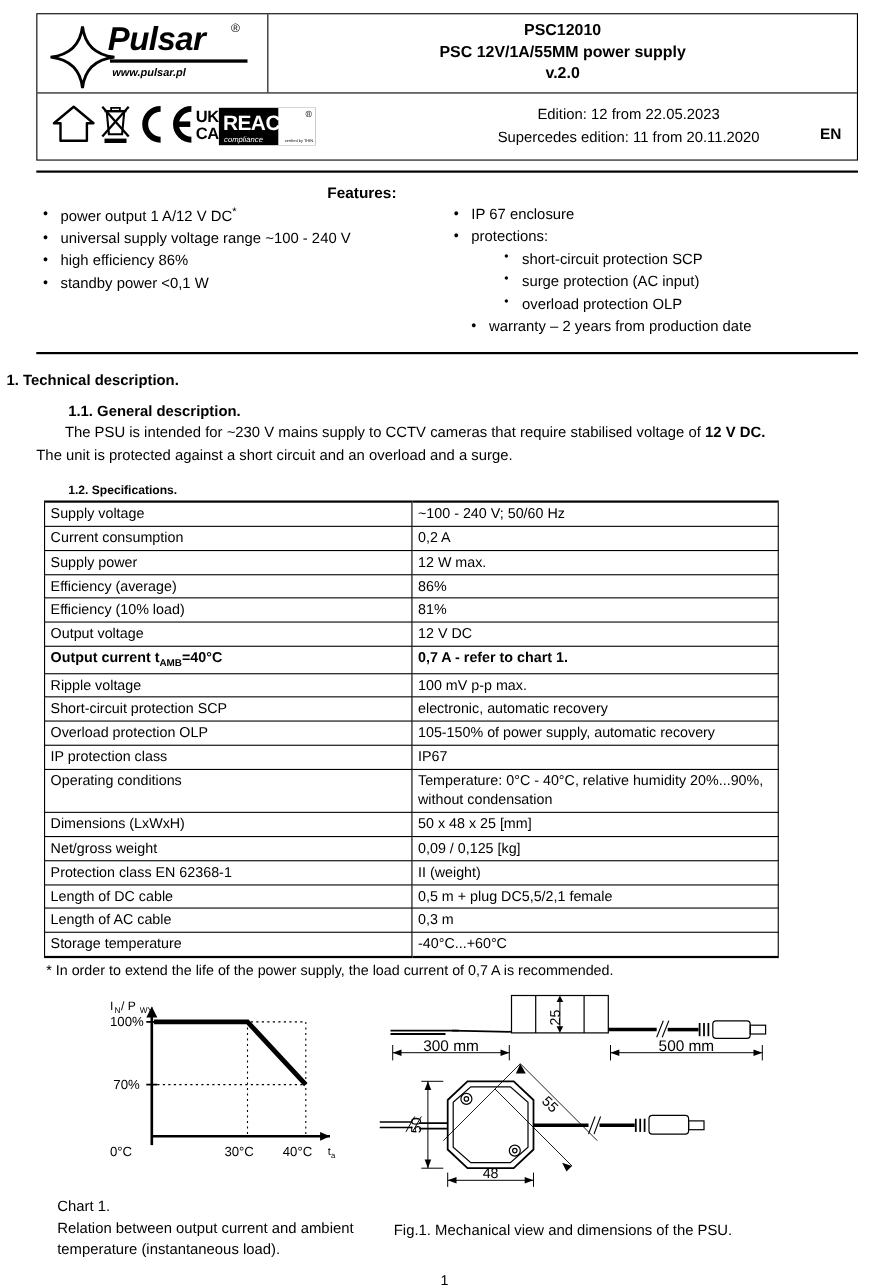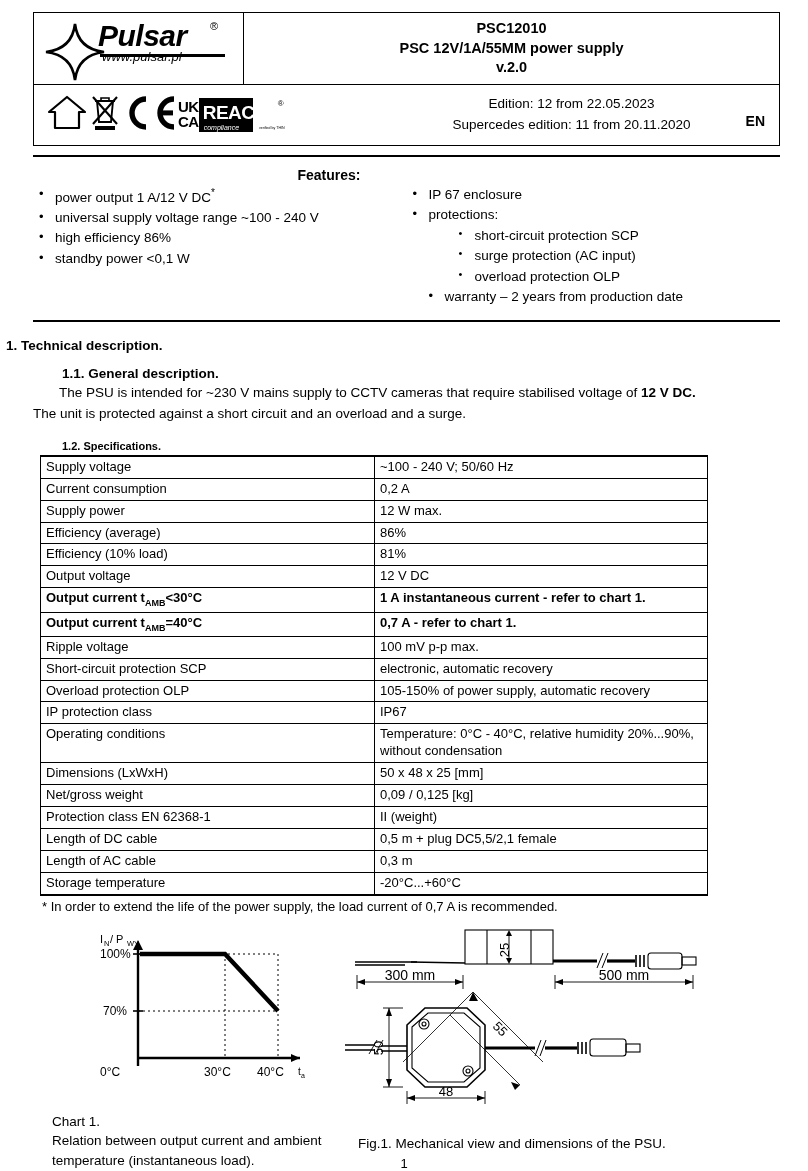--- a/index.html
+++ b/index.html
@@ -18,21 +18,21 @@
   
   .header-box { margin: 12px 28px 0 33px; border: 1.6px solid #000; }
   .header-top { display:flex; align-items:stretch; border-bottom:1.6px solid #000; min-height:68px; }
   .logo-cell { width: 210px; border-right:1.6px solid #000; position:relative; padding: 4px 6px; }
   .logo-wrap { position:relative; width:100%; height:100%; }
   .logo-star { position:absolute; left:4px; top:6px; }
   .logo-name { position:absolute; left:58px; top:2px; font-style:italic; font-weight:bold;
                font-size:30px; letter-spacing:-0.5px; font-family:"Liberation Sans", sans-serif; }
   .logo-reg { position:absolute; left:170px; top:3px; font-size:11px; }
   .logo-rule { position:absolute; left:60px; top:37px; width:125px; height:3px; background:#000; }
-  .logo-url { position:absolute; left:62px; top:32px; font-style:italic; font-weight:normal; font-size:13px; }
+  .logo-url { position:absolute; left:62px; top:44px; font-style:italic; font-weight:bold; font-size:10px; }
 
   .title-cell { flex:1; display:flex; flex-direction:column; align-items:center; justify-content:center;
                 font-weight:bold; font-size:14.5px; line-height:1.35; padding: 6px 4px; }
 
   .header-bottom { display:flex; align-items:center; min-height:60px; }
   .certs-cell { width:330px; display:flex; align-items:center; padding: 4px 8px 4px 12px; }
   .edition-cell { flex:1; display:flex; align-items:center; justify-content:center; position:relative; }
   .edition-lines { text-align:center; font-size:13.5px; line-height:1.5; }
   .lang-code { position:absolute; right:14px; bottom:6px; font-weight:bold; font-size:14px; }
 
@@ -221,24 +221,20 @@
         </tr>
         <tr>
           <td class="k">Efficiency (10% load)</td>
           <td>81%</td>
         </tr>
         <tr>
           <td class="k">Output voltage</td>
           <td>12 V DC</td>
         </tr>
         <tr class="bold">
-          <td class="k">Output current t<sub>AMB</sub>&lt;30°C</td>
-          <td>1 A instantaneous current - refer to chart 1.</td>
-        </tr>
-        <tr class="bold">
           <td class="k">Output current t<sub>AMB</sub>=40°C</td>
           <td>0,7 A - refer to chart 1.</td>
         </tr>
         <tr>
           <td class="k">Ripple voltage</td>
           <td>100 mV p-p max.</td>
         </tr>
         <tr>
           <td class="k">Short-circuit protection SCP</td>
           <td>electronic, automatic recovery</td>
@@ -270,21 +266,21 @@
         <tr>
           <td class="k">Length of DC cable</td>
           <td>0,5 m + plug  DC5,5/2,1 female</td>
         </tr>
         <tr>
           <td class="k">Length of AC cable</td>
           <td>0,3 m</td>
         </tr>
         <tr class=" last">
           <td class="k">Storage temperature</td>
-          <td>-20°C...+60°C</td>
+          <td>-40°C...+60°C</td>
         </tr>
       </tbody>
   </table>
   <div class="tbl-note">* In order to extend the life of the power supply, the load current of 0,7 A is recommended.</div>
 
   <div class="figs">
 
     <div class="chart-wrap">
       <svg width="220" height="160" viewBox="0 0 220 160">
 

